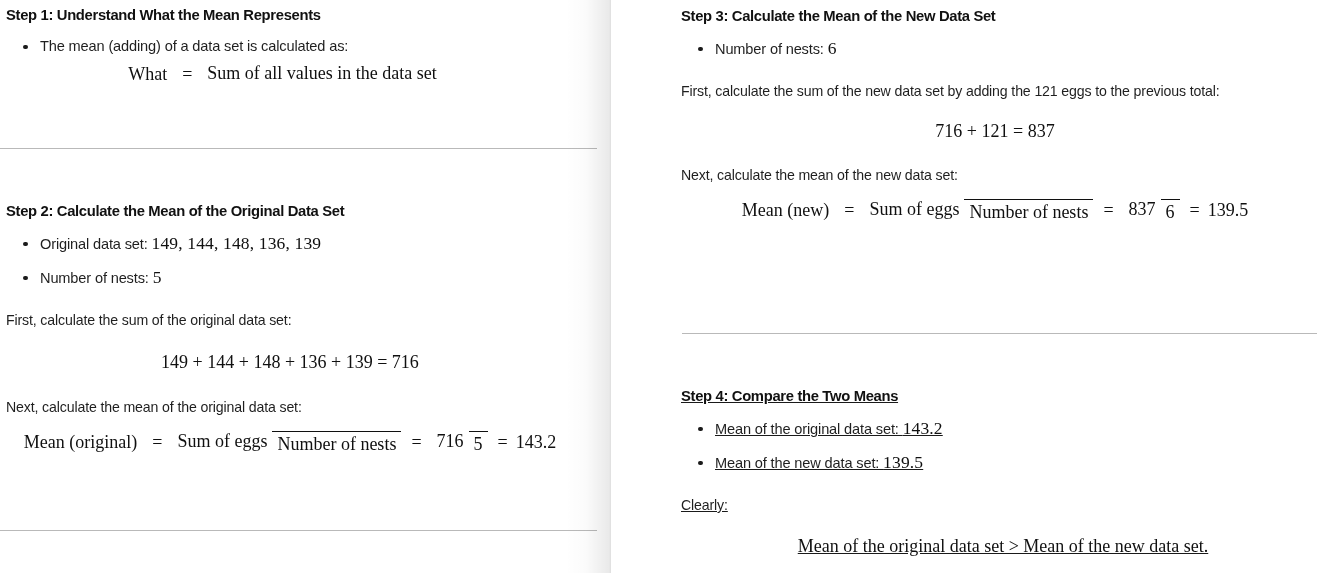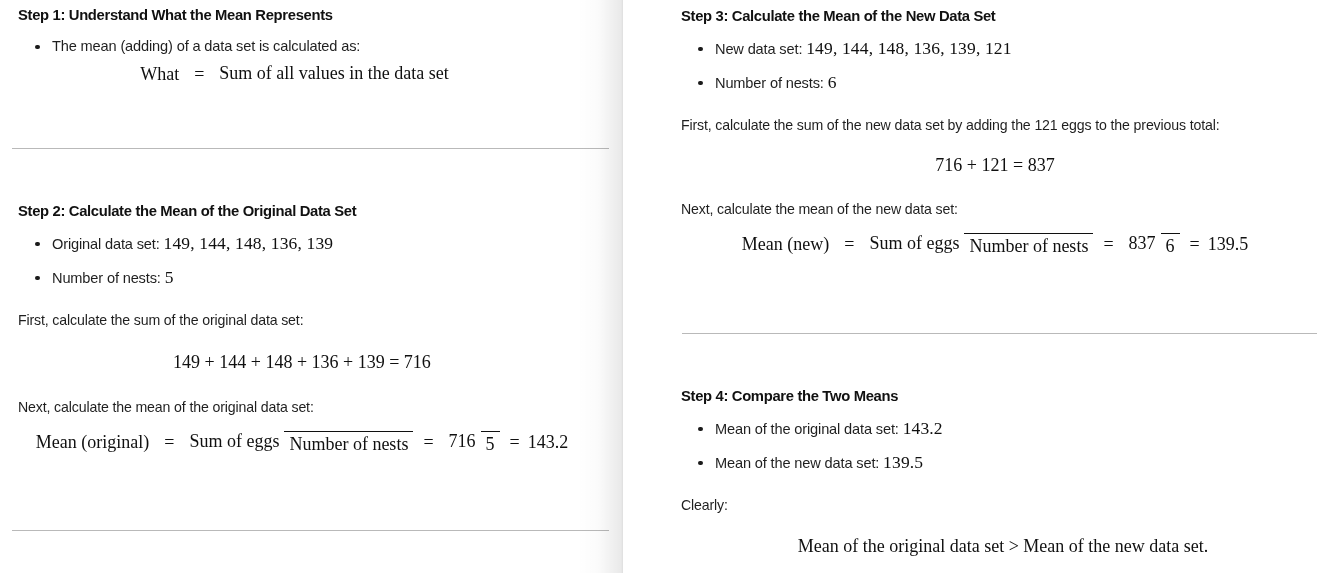--- a/index.html
+++ b/index.html
@@ -25,21 +25,21 @@
     height: 573px;
   }
   .col {
     position: absolute;
     top: 0;
     height: 573px;
     background: #ffffff;
     overflow: hidden;
   }
   .col-left {
-    left: 12px;
+    left: 0;
     width: 611px;
     padding: 0 14px 0 0;
   }
   
   .col-left::after {
     content: "";
     position: absolute;
     top: 0;
     right: 0;
     width: 46px;
@@ -209,23 +209,20 @@
 
     <hr class="divider abs" style="left:0; top:530px; width:597px;">
   </div>
 
   <div class="col col-right">
 
     <div class="abs" style="left:0px; top:6px; width:636px;">
       <h3 class="step-heading">Step 3: Calculate the Mean of the New Data Set</h3>
 
       <ul class="bullets" style="margin-top:13px;">
-        <li style="margin-bottom:13px;">
-          <span>New data set: </span><span class="math-inline">149, 144, 148, 136, 139, 121</span>
-        </li>
         <li>
           <span>Number of nests: </span><span class="math-inline">6</span>
         </li>
       </ul>
 
       <p class="body-text" style="margin-top:22px;">First, calculate the sum of the new data set by adding the 121 eggs to the previous total:</p>
 
       <div class="math-block" style="margin-top:20px; margin-left:-8px;">
         <span>716 + 121 = 837</span>
       </div>
@@ -244,21 +241,21 @@
           <span class="num">837</span>
           <span class="den">6</span>
         </span>
         <span class="op">=</span>
         <span>139.5</span>
       </div>
     </div>
 
     <hr class="divider abs" style="left:1px; top:333px; width:635px;">
 
-    <div class="abs" style="left:0px; top:386px; width:636px;">
+    <div class="abs" style="left:0px; top:386px; width:636px;text-decoration:underline;">
       <h3 class="step-heading">Step 4: Compare the Two Means</h3>
 
       <ul class="bullets" style="margin-top:13px;">
         <li style="margin-bottom:13px;">
           <span>Mean of the original data set: </span><span class="math-inline">143.2</span>
         </li>
         <li>
           <span>Mean of the new data set: </span><span class="math-inline">139.5</span>
         </li>
       </ul>

